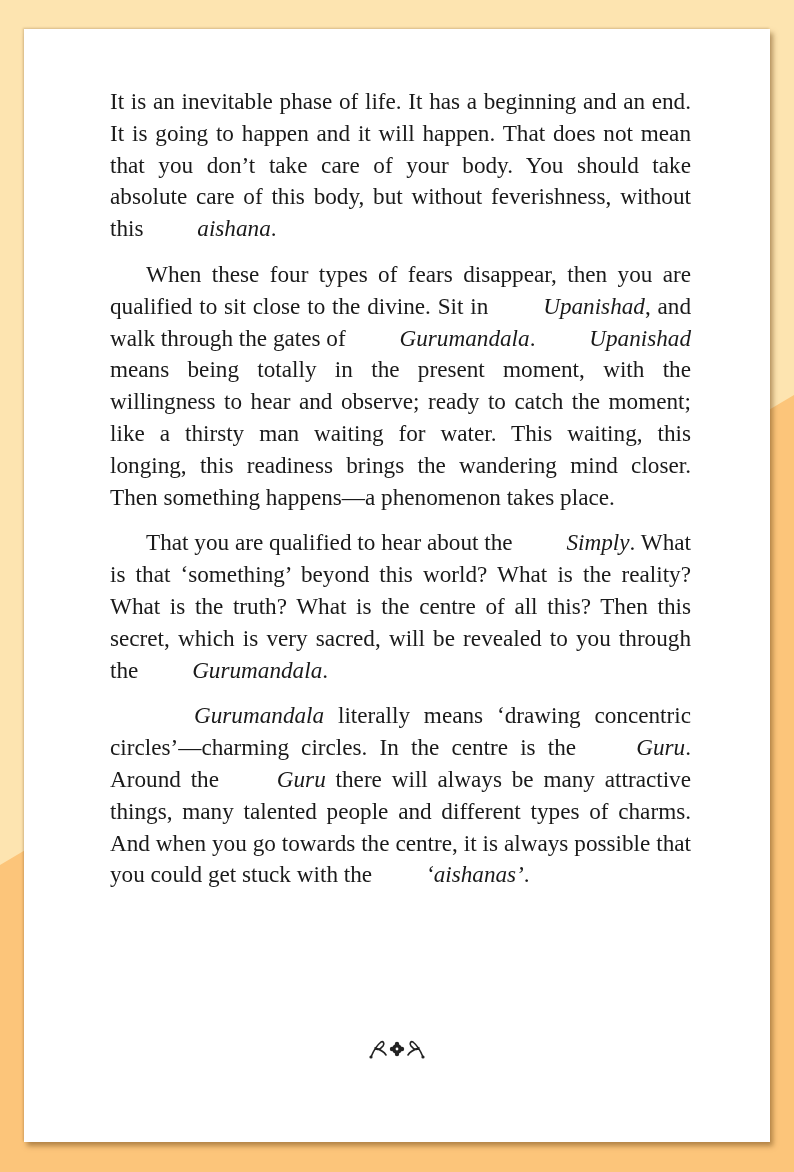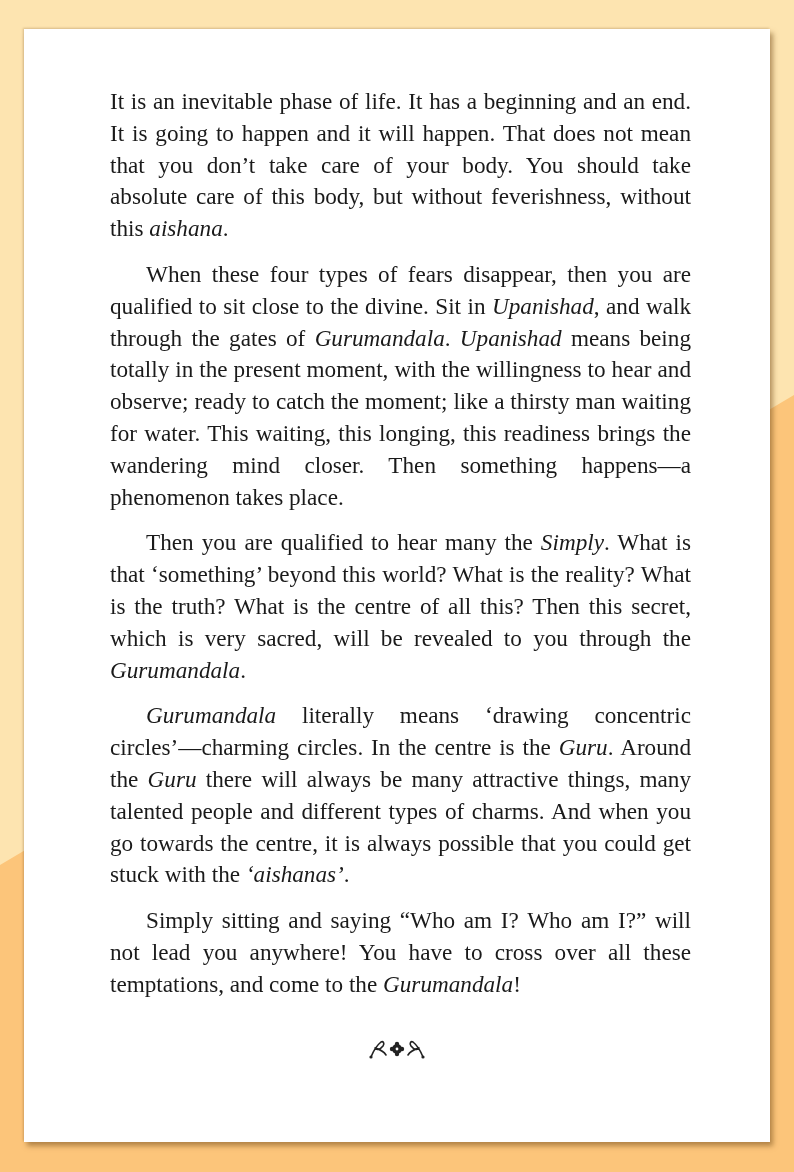--- a/index.html
+++ b/index.html
@@ -38,44 +38,43 @@
       font-size: 23.2px;
       line-height: 31.8px;
       color: #1a1a1a;
     }
     .para {
       margin: 0 0 14px 0;
       text-align: justify;
       text-indent: 0;
     }
     .para.indent { text-indent: 36px; }
-    .para em { font-style: italic; }
+    .para em { font-style: italic; margin-left: 48px; }
     .ornament {
       position: absolute;
       left: 0;
       width: 746px;
       top: 1008px;
       text-align: center;
       font-size: 18px;
       color: #222;
     }
     .ornament svg { display: inline-block; vertical-align: middle; }
   </style>
 </head>
 <body>
 
 <div class="bg-lower"></div>
 
 <div class="page">
   <div class="text-block" id="text-block">
     <p class="para"><span>It is an inevitable phase of life. It has a beginning and an end. It is going to happen and it will happen. That does not mean that you don’t take care of your body. You should take absolute care of this body, but without feverishness, without this </span><em>aishana</em><span>.</span></p>
     <p class="para indent"><span>When these four types of fears disappear, then you are qualified to sit close to the divine. Sit in </span><em>Upanishad</em><span>, and walk through the gates of </span><em>Gurumandala</em><span>. </span><em>Upanishad</em><span> means being totally in the present moment, with the willingness to hear and observe; ready to catch the moment; like a thirsty man waiting for water. This waiting, this longing, this readiness brings the wandering mind closer. Then something happens—a phenomenon takes place.</span></p>
-    <p class="para indent"><span>Then you are qualified to hear many the </span><em>Simply</em><span>. What is that ‘something’ beyond this world? What is the reality? What is the truth? What is the centre of all this? Then this secret, which is very sacred, will be revealed to you through the </span><em>Gurumandala</em><span>.</span></p>
+    <p class="para indent"><span>That you are qualified to hear about the </span><em>Simply</em><span>. What is that ‘something’ beyond this world? What is the reality? What is the truth? What is the centre of all this? Then this secret, which is very sacred, will be revealed to you through the </span><em>Gurumandala</em><span>.</span></p>
     <p class="para indent"><em>Gurumandala</em><span> literally means ‘drawing concentric circles’—charming circles. In the centre is the </span><em>Guru</em><span>. Around the </span><em>Guru</em><span> there will always be many attractive things, many talented people and different types of charms. And when you go towards the centre, it is always possible that you could get stuck with the </span><em>‘aishanas’</em><span>.</span></p>
-    <p class="para indent"><span>Simply sitting and saying “Who am I? Who am I?” will not lead you anywhere! You have to cross over all these temptations, and come to the </span><em>Gurumandala</em><span>!</span></p>
   </div>
 
   <div class="ornament">
     <svg width="60" height="22" viewBox="0 0 60 22">
 
       <path d="M4 19 C6 14, 9 8, 14 4 C16 3, 18 5, 16 8 C13 12, 9 12, 8 10 M8 10 C11 11, 16 12, 19 17" fill="none" stroke="#222" stroke-width="1.6" stroke-linecap="round"></path>
       <circle cx="4" cy="19" r="1.6" fill="#222"></circle>
 
       <g transform="translate(30,11)">
         <circle r="5" fill="#222"></circle>

